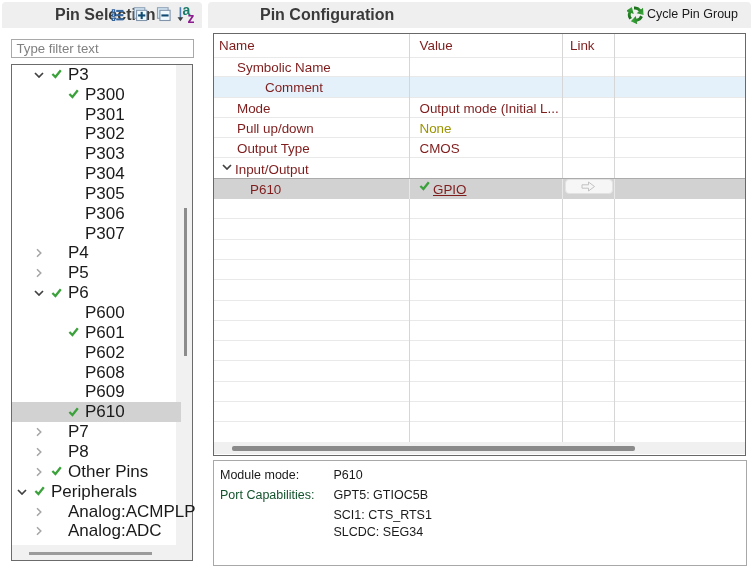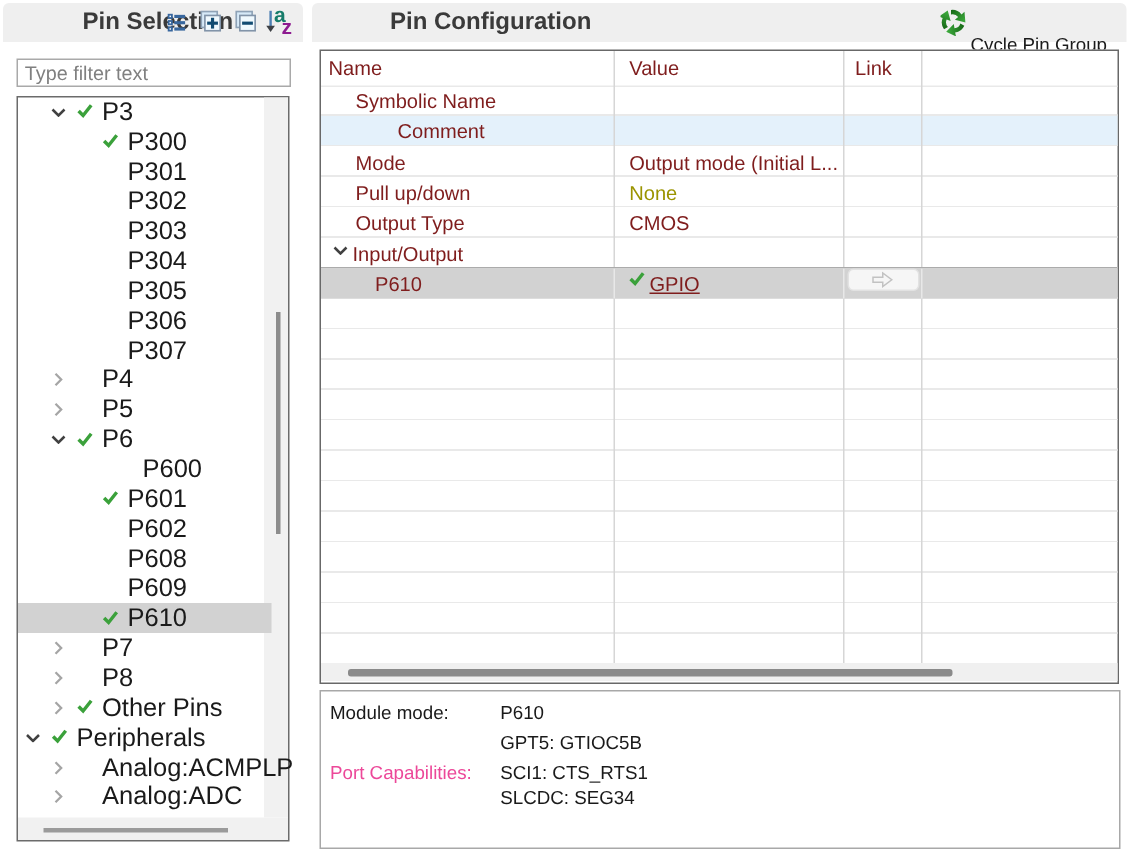--- a/index.html
+++ b/index.html
@@ -117,21 +117,21 @@
 <div class="trow" style="top:282.65px">
     <svg class="chvE" style="left:22.0px" width="10" height="6" viewBox="0 0 10 6">
       <path d="M1,1 L5,5 L9,1" fill="none" stroke="#414141" stroke-width="1.7"></path>
     </svg>
     <svg class="chk" style="left:39.0px" width="11" height="10" viewBox="0 0 11 10">
       <path d="M1.4,5 L4.4,8 L9.8,1.2" fill="none" stroke="#3ba13b" stroke-width="2.3"></path>
     </svg>
     <span style="left:56.0px">P6</span>
   </div>
 <div class="trow" style="top:302.50px">
-    <span style="left:83px">P600</span>
+    <span style="left:73.0px">P600</span>
   </div>
 <div class="trow" style="top:322.35px">
     <svg class="chk" style="left:56.0px" width="11" height="10" viewBox="0 0 11 10">
       <path d="M1.4,5 L4.4,8 L9.8,1.2" fill="none" stroke="#3ba13b" stroke-width="2.3"></path>
     </svg>
     <span style="left:73.0px">P601</span>
   </div>
 <div class="trow" style="top:342.20px">
     <span style="left:73.0px">P602</span>
   </div>
@@ -199,21 +199,21 @@
       <stop offset="0" stop-color="#156615"></stop>
       <stop offset="1" stop-color="#3fae3f"></stop>
     </linearGradient>
   </defs>
   <g fill="url(#rg)">
     <path id="blade" transform="translate(8.4,9.4)" d="M -1.4,-7.8 A 7.8 7.8 0 0 1 5.6,-4.8 L 7.6,-6.6 L 8.2,0.6 L 1.2,-1.2 L 3.4,-3.0 A 4.8 4.8 0 0 0 -1.4,-4.8 Z"></path>
     <path transform="translate(8.4,9.4) rotate(120)" d="M -1.4,-7.8 A 7.8 7.8 0 0 1 5.6,-4.8 L 7.6,-6.6 L 8.2,0.6 L 1.2,-1.2 L 3.4,-3.0 A 4.8 4.8 0 0 0 -1.4,-4.8 Z"></path>
     <path transform="translate(8.4,9.4) rotate(240)" d="M -1.4,-7.8 A 7.8 7.8 0 0 1 5.6,-4.8 L 7.6,-6.6 L 8.2,0.6 L 1.2,-1.2 L 3.4,-3.0 A 4.8 4.8 0 0 0 -1.4,-4.8 Z"></path>
   </g>
 </svg>
-<div class="abs" style="left:647px;top:7px;font-size:12.5px;color:#1a1a1a;margin-top:16px;">Cycle Pin Group</div>
+<div class="abs" style="left:647px;top:7px;font-size:12.5px;color:#1a1a1a;">Cycle Pin Group</div>
 
 <div class="abs" style="left:213px;top:32.5px;width:531px;height:421px;border:1px solid #686868;background:#fff;"></div>
 
 <div class="abs" style="left:214px;top:76.8px;width:531px;height:20.3px;background:#e4f1fb;"></div>
 
 <div class="abs" style="left:214px;top:56.5px;width:531px;height:1px;background:#e9e9e9;"></div>
 <div class="abs" style="left:214px;top:56.5px;width:531px;height:385.7px;background:repeating-linear-gradient(to bottom, transparent 0px, transparent 19.3px, #e9e9e9 19.3px, #e9e9e9 20.3px);"></div>
 
 <div class="grid-v" style="left:409px;top:33.5px;height:408.7px;"></div>
 <div class="grid-v" style="left:562px;top:33.5px;height:408.7px;"></div>
@@ -251,16 +251,16 @@
 <svg class="abs" style="left:581px;top:181px;" width="15" height="11" viewBox="0 0 15 11">
   <path d="M1,3.8 L7.5,3.8 L7.5,1 L13.5,5.5 L7.5,10 L7.5,7.2 L1,7.2 Z" fill="none" stroke="#c2c2c2" stroke-width="1"></path>
 </svg>
 
 <div class="abs" style="left:214px;top:442.2px;width:531px;height:12.3px;background:#f0f0f0;"></div>
 <div class="abs" style="left:231.6px;top:445.9px;width:403.8px;height:5px;background:#8a8a8a;border-radius:2px;"></div>
 
 <div class="abs" style="left:213px;top:459.5px;width:531.5px;height:104px;border:1px solid #a8a8a8;background:#fff;"></div>
 <div class="abs" style="left:220px;top:468px;font-size:12.5px;color:#1a1a1a;">Module mode:</div>
 <div class="abs" style="left:333.5px;top:468px;font-size:12.5px;color:#1a1a1a;">P610</div>
-<div class="abs" style="left:220px;top:508px;font-size:12.5px;color:#ec4899;text-align:center;">Port Capabilities:</div>
+<div class="abs" style="left:220px;top:488px;font-size:12.5px;color:#14532d;text-align:center;">Port Capabilities:</div>
 <div class="abs" style="left:333.5px;top:488px;font-size:12.5px;color:#1a1a1a;">GPT5: GTIOC5B</div>
 <div class="abs" style="left:333.5px;top:508px;font-size:12.5px;color:#1a1a1a;">SCI1: CTS_RTS1</div>
 <div class="abs" style="left:333.5px;top:524.5px;font-size:12.5px;color:#1a1a1a;">SLCDC: SEG34</div>
 
 </body></html>

